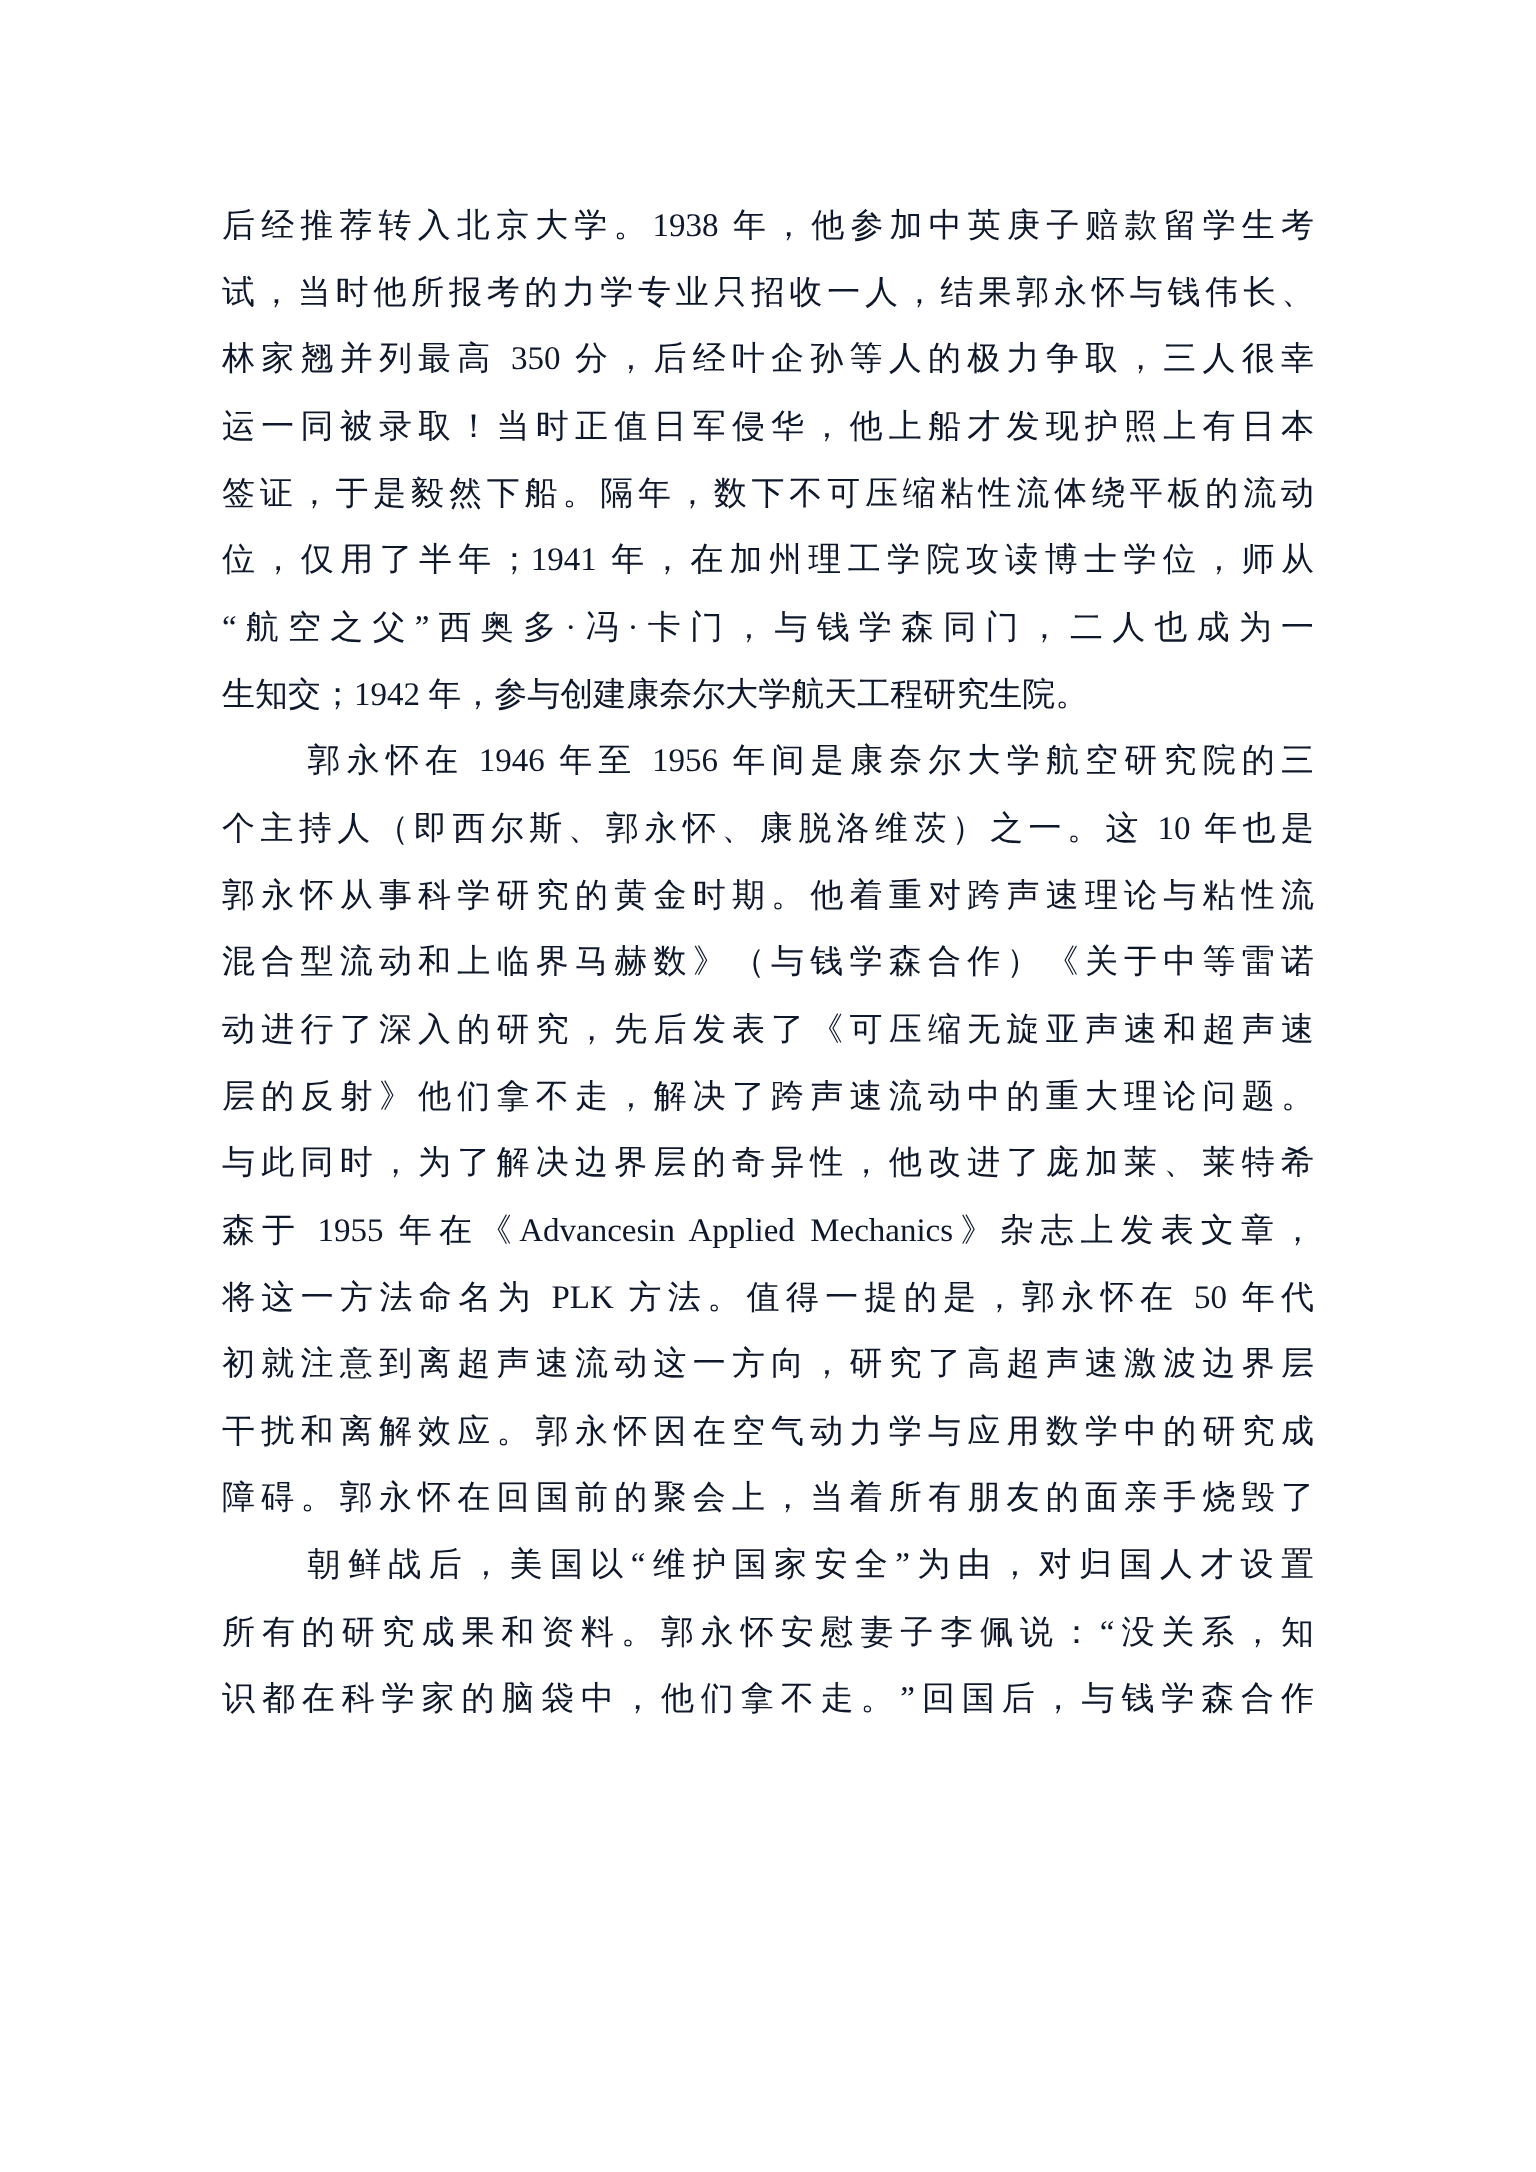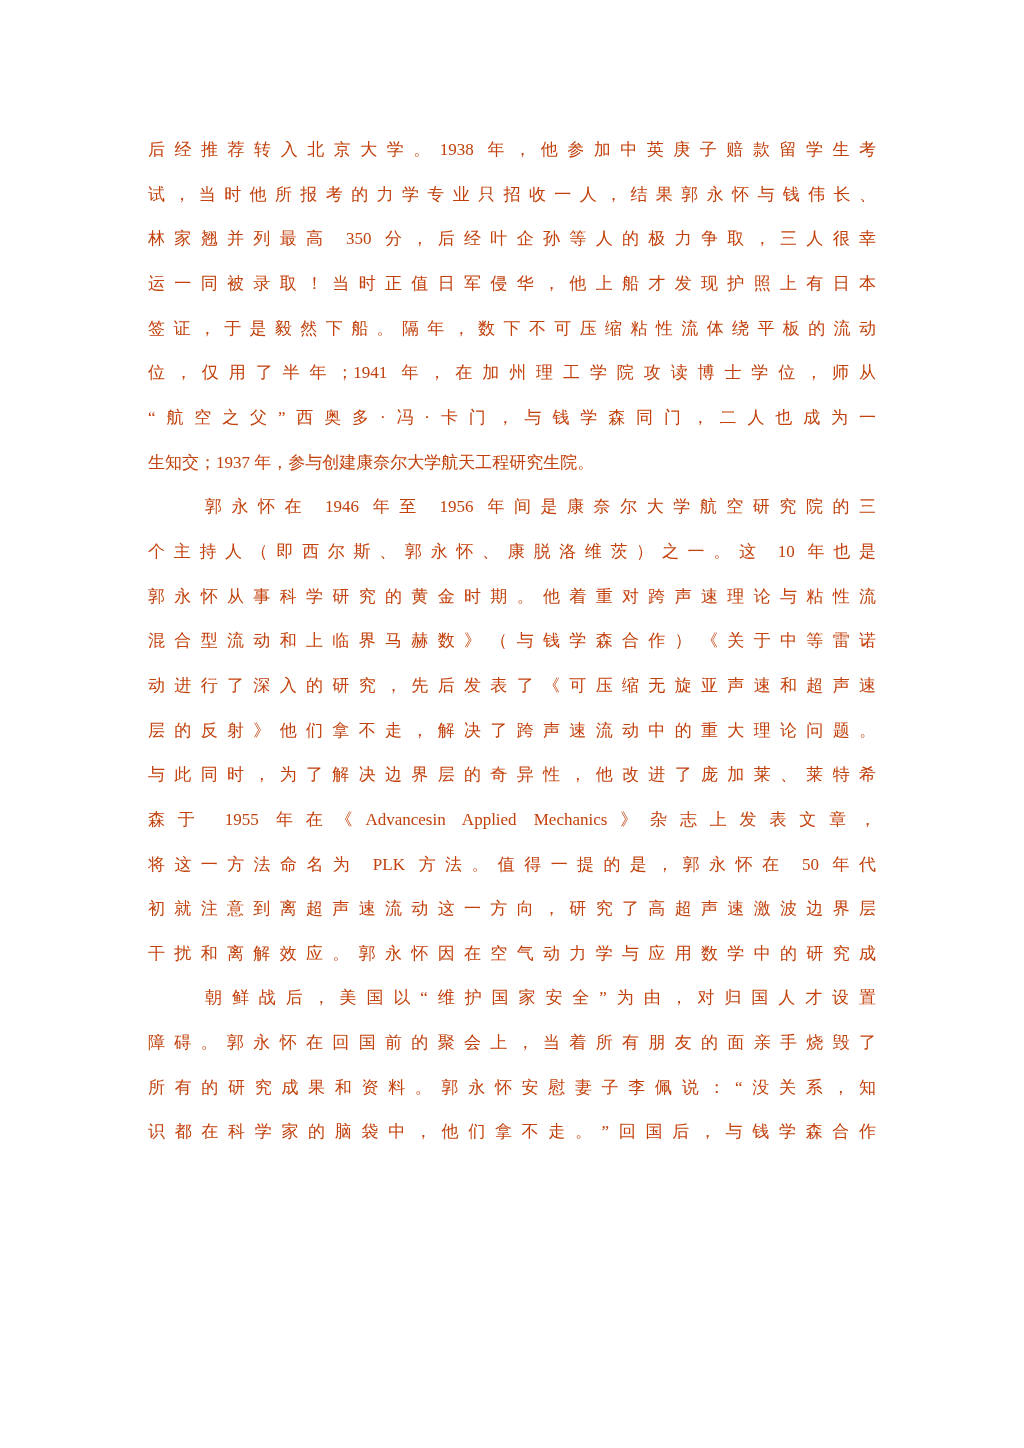--- a/index.html
+++ b/index.html
@@ -13,22 +13,22 @@
     height: 1448px;
     background: #ffffff;
     overflow: hidden;
     font-family: "Liberation Serif", "DejaVu Serif", serif;
   }
   .text-block {
     position: absolute;
     left: 148px;
     top: 128px;
     width: 728px;
-    color: #c2410c;
-    font-size: 17px;
+    color: #0f172a;
+    font-size: 22px;
     line-height: 44.66px;
     font-weight: 400;
   }
   .line {
     height: 44.66px;
     overflow: hidden;
     text-align: justify;
     text-align-last: justify;
     text-justify: inter-character;
     white-space: normal;
@@ -46,30 +46,30 @@
 
 <div class="page">
   <div class="text-block">
       <div class="line">后经推荐转入北京大学。1938 年，他参加中英庚子赔款留学生考</div>
       <div class="line">试，当时他所报考的力学专业只招收一人，结果郭永怀与钱伟长、</div>
       <div class="line">林家翘并列最高 350 分，后经叶企孙等人的极力争取，三人很幸</div>
       <div class="line">运一同被录取！当时正值日军侵华，他上船才发现护照上有日本</div>
       <div class="line">签证，于是毅然下船。隔年，数下不可压缩粘性流体绕平板的流动</div>
       <div class="line">位，仅用了半年；1941 年，在加州理工学院攻读博士学位，师从</div>
       <div class="line">“航空之父”西奥多·冯·卡门，与钱学森同门，二人也成为一</div>
-      <div class="line no-just">生知交；1937 年，参与创建康奈尔大学航天工程研究生院。</div>
+      <div class="line no-just">生知交；1942 年，参与创建康奈尔大学航天工程研究生院。</div>
       <div class="line indent">郭永怀在 1946 年至 1956 年间是康奈尔大学航空研究院的三</div>
       <div class="line">个主持人（即西尔斯、郭永怀、康脱洛维茨）之一。这 10 年也是</div>
       <div class="line">郭永怀从事科学研究的黄金时期。他着重对跨声速理论与粘性流</div>
       <div class="line">混合型流动和上临界马赫数》（与钱学森合作）《关于中等雷诺</div>
       <div class="line">动进行了深入的研究，先后发表了《可压缩无旋亚声速和超声速</div>
       <div class="line">层的反射》他们拿不走，解决了跨声速流动中的重大理论问题。</div>
       <div class="line">与此同时，为了解决边界层的奇异性，他改进了庞加莱、莱特希</div>
       <div class="line">森于 1955 年在《Advancesin Applied Mechanics》杂志上发表文章，</div>
       <div class="line">将这一方法命名为 PLK 方法。值得一提的是，郭永怀在 50 年代</div>
       <div class="line">初就注意到离超声速流动这一方向，研究了高超声速激波边界层</div>
       <div class="line">干扰和离解效应。郭永怀因在空气动力学与应用数学中的研究成</div>
+      <div class="line">障碍。郭永怀在回国前的聚会上，当着所有朋友的面亲手烧毁了</div>
       <div class="line indent">朝鲜战后，美国以“维护国家安全”为由，对归国人才设置</div>
-      <div class="line">障碍。郭永怀在回国前的聚会上，当着所有朋友的面亲手烧毁了</div>
       <div class="line">所有的研究成果和资料。郭永怀安慰妻子李佩说：“没关系，知</div>
       <div class="line">识都在科学家的脑袋中，他们拿不走。”回国后，与钱学森合作</div>
     </div>
 </div>
 
 </body></html>

